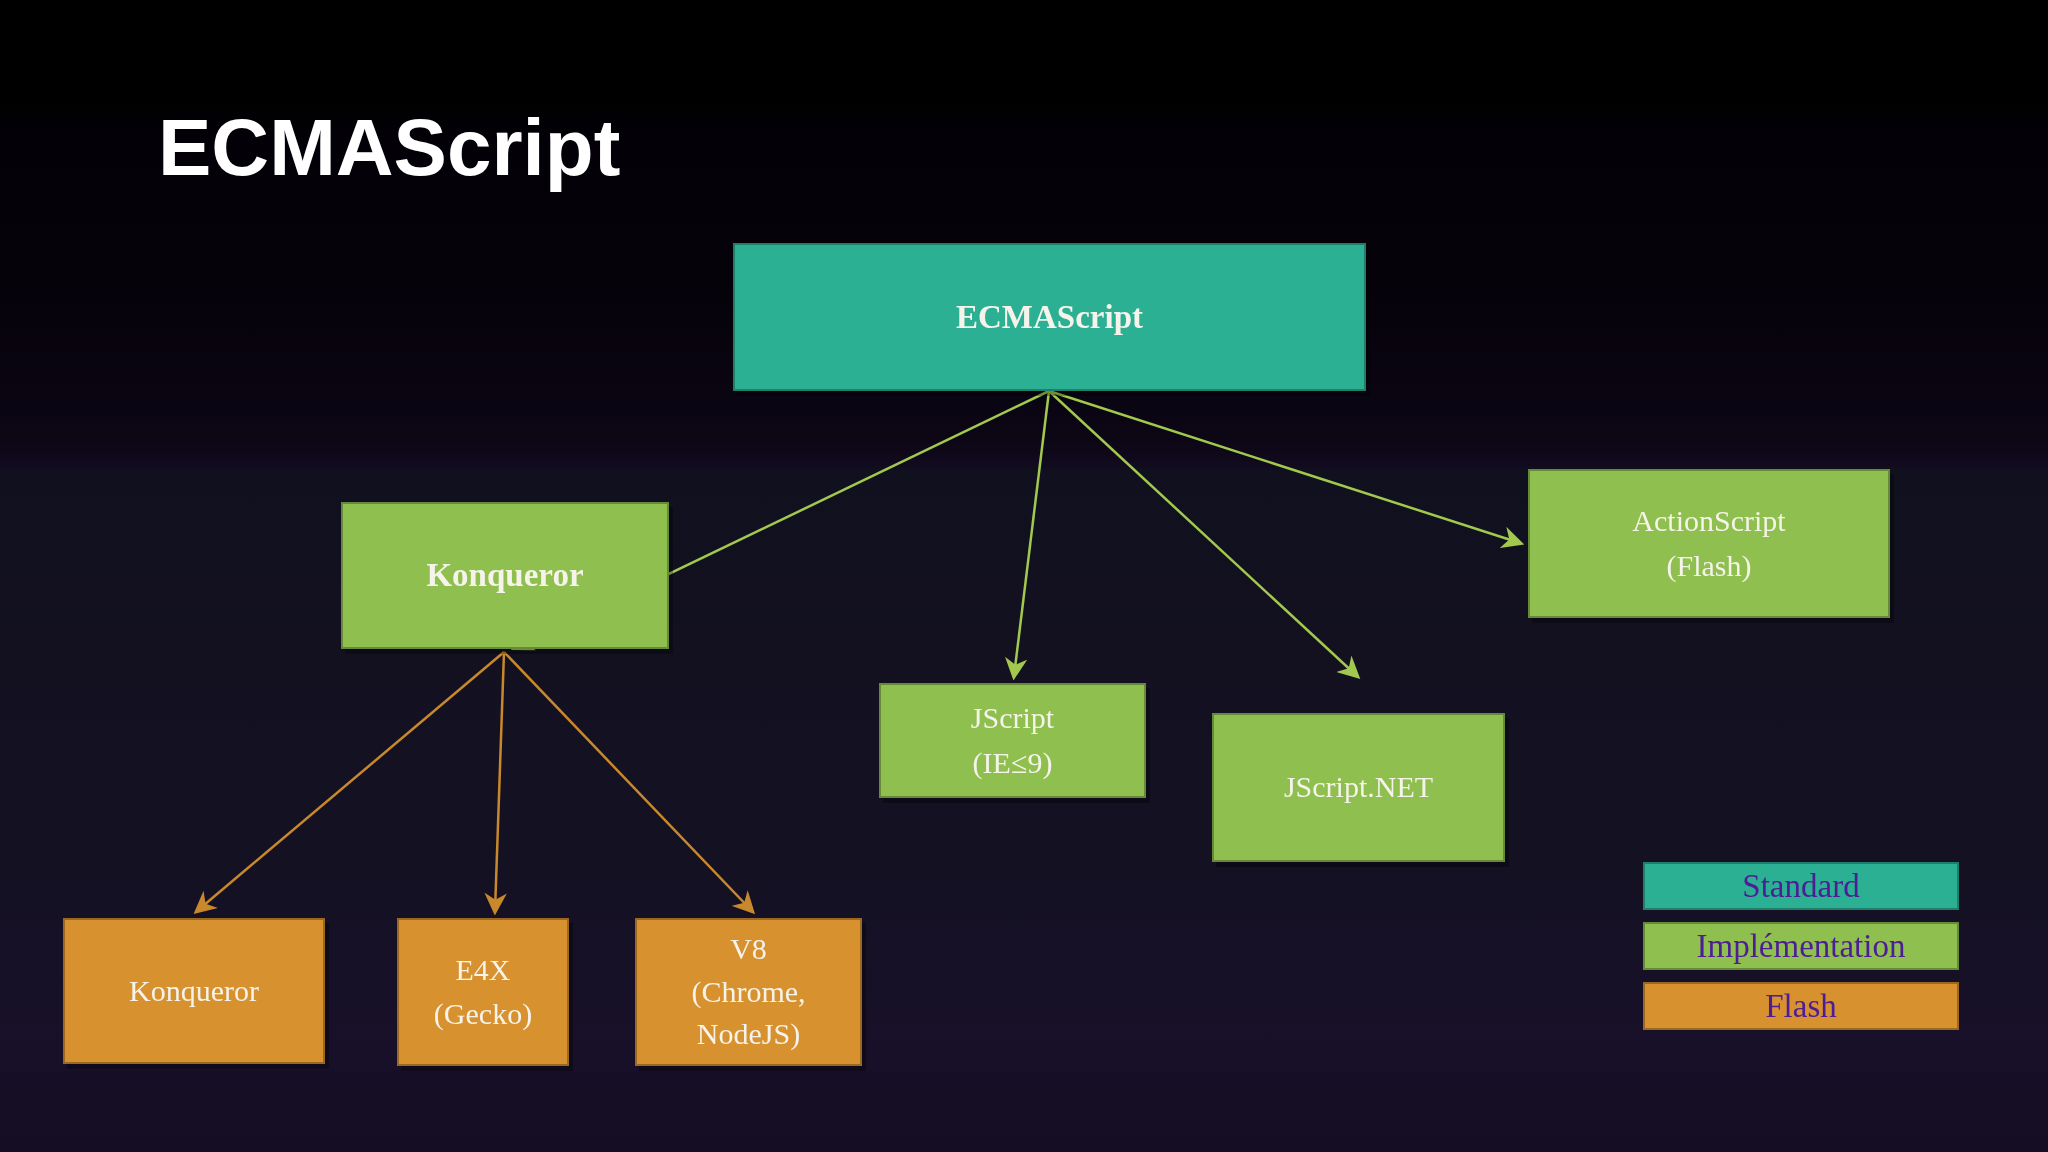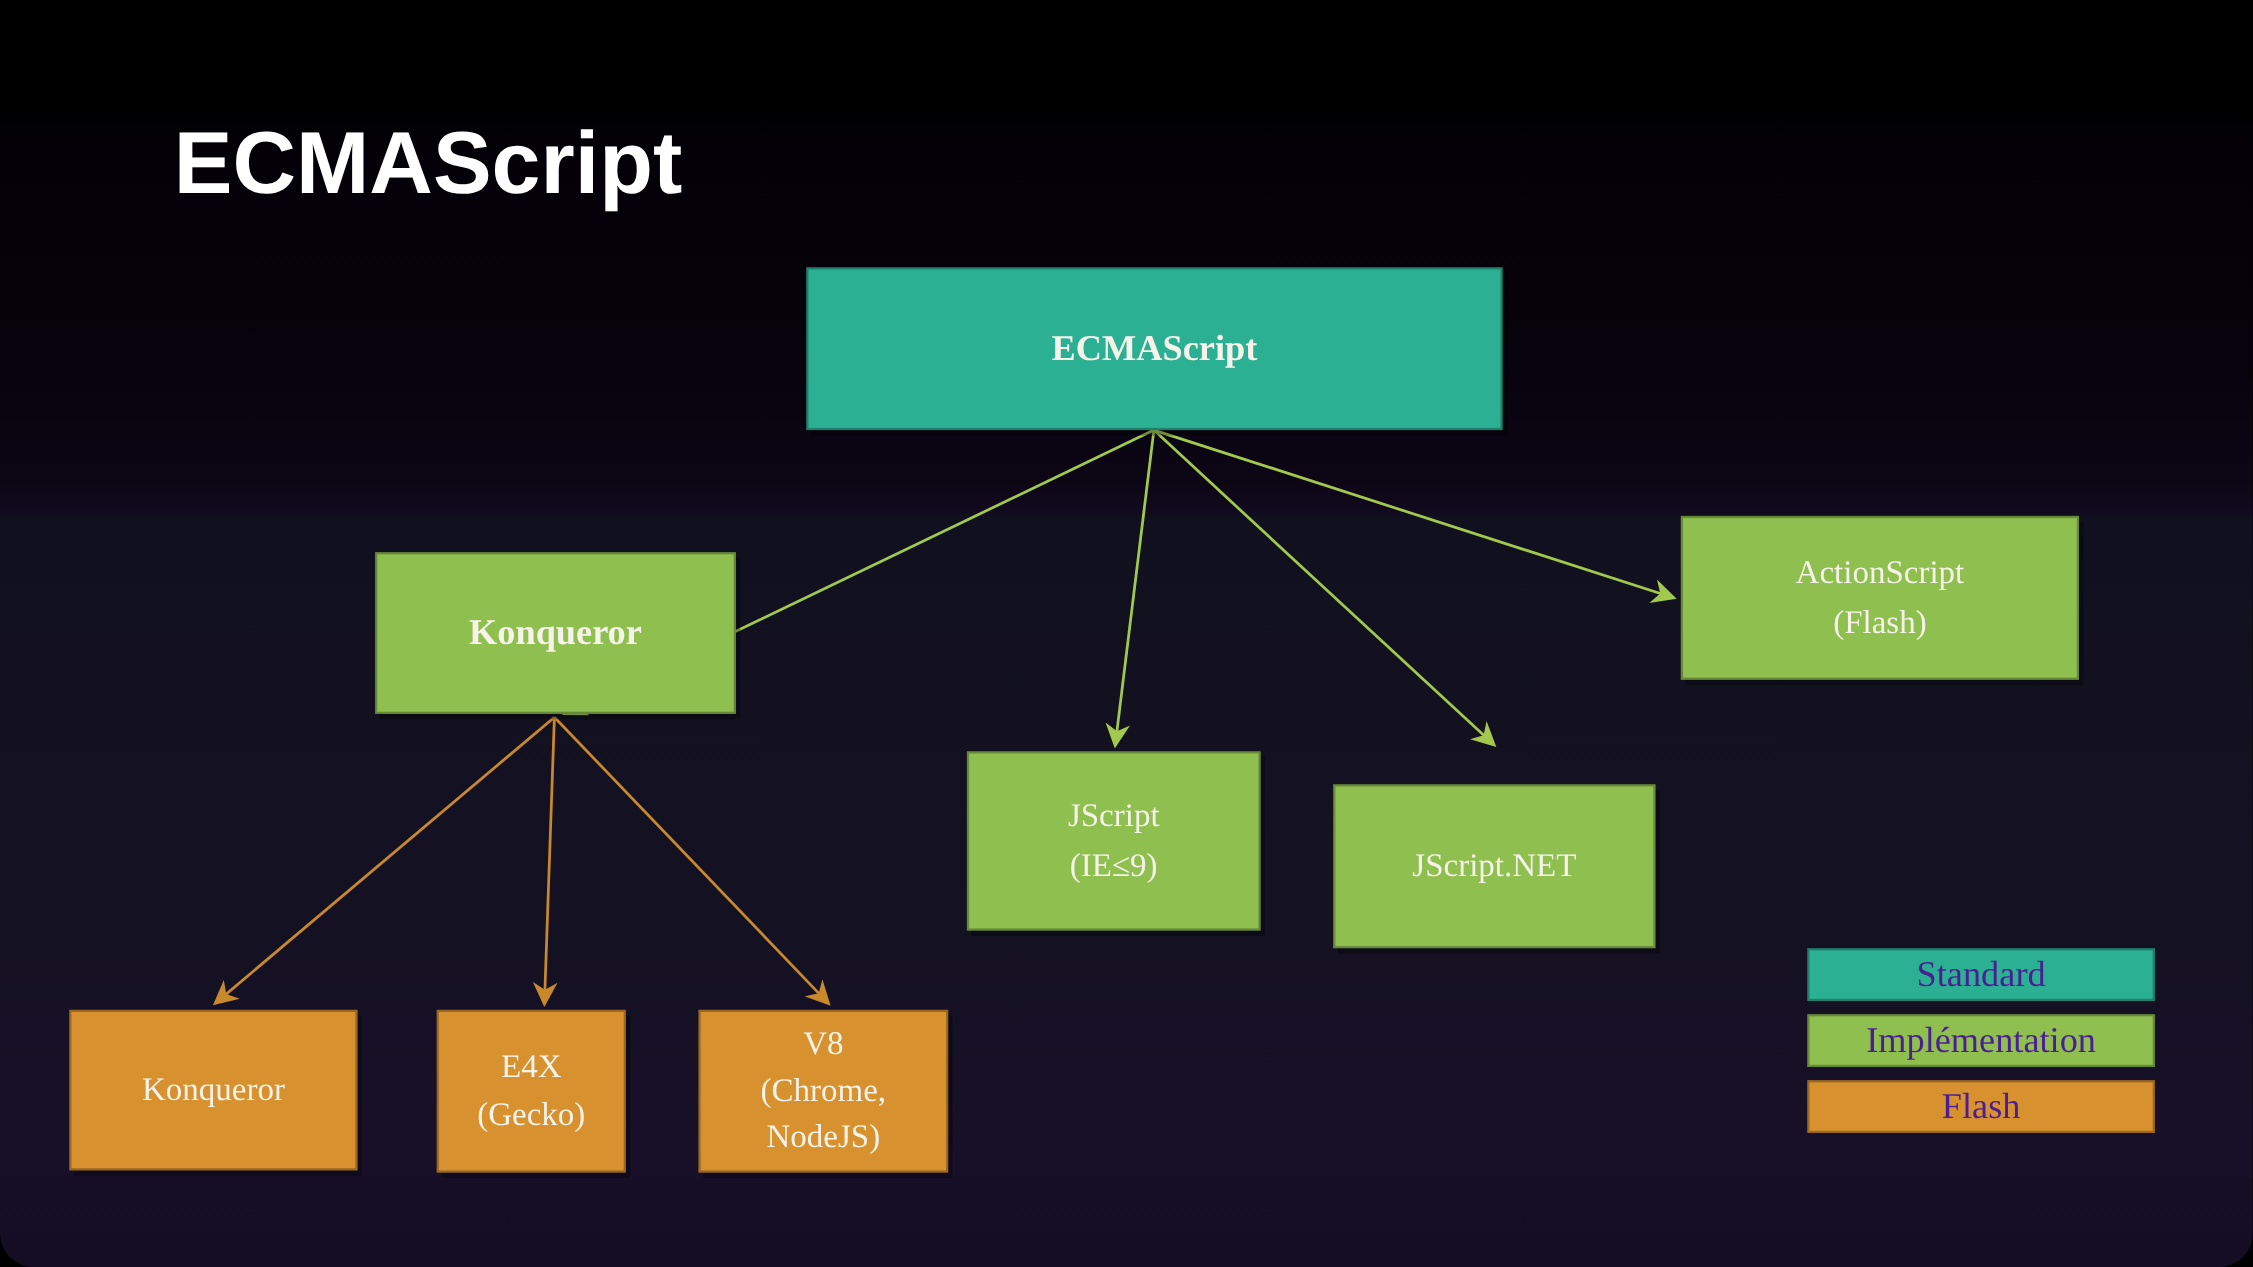--- a/index.html
+++ b/index.html
@@ -19,21 +19,20 @@
       #050209 24%,
       #0c0615 38%,
       #120a1e 40.4%,
       #10101e 40.8%,
       #131120 55%,
       #151124 78%,
       #181029 92.8%,
       #150e25 93.2%,
       #150d24 100%);
     font-family: "Liberation Serif", "DejaVu Serif", serif;
-    border-radius: 31px;
   }
   .slide-title {
     position: absolute;
     left: 158px;
     top: 104px;
     margin: 0;
     font-family: "Liberation Sans", "DejaVu Sans", sans-serif;
     font-weight: 600;
     font-size: 80px;
     line-height: 1.1;
@@ -84,21 +83,21 @@
     font-size: 33px;
     border: 2px solid rgba(0,0,0,0.28);
   }
   .legend-row.standard { background: #2bb093; }
   .legend-row.implementation { background: #8fbf4e; }
   .legend-row.engine { background: #d8912f; }
 
   
   #node-ecmascript   { left: 733px;  top: 243px; width: 633px; height: 148px; }
   #node-javascript   { left: 341px;  top: 502px; width: 328px; height: 147px; }
-  #node-jscript      { left: 879px;  top: 683px; width: 267px; height: 163px; }
+  #node-jscript      { left: 879px;  top: 683px; width: 267px; height: 115px; }
   #node-jscript-net  { left: 1212px; top: 713px; width: 293px; height: 149px; }
   #node-actionscript { left: 1528px; top: 469px; width: 362px; height: 149px; }
   #node-konqueror    { left: 63px;   top: 918px; width: 262px; height: 146px; }
   #node-e4x          { left: 397px;  top: 918px; width: 172px; height: 148px; }
   #node-v8           { left: 635px;  top: 918px; width: 227px; height: 148px; line-height: 1.42; }
 </style>
 </head>
 <body>
 
 <div class="stage">

